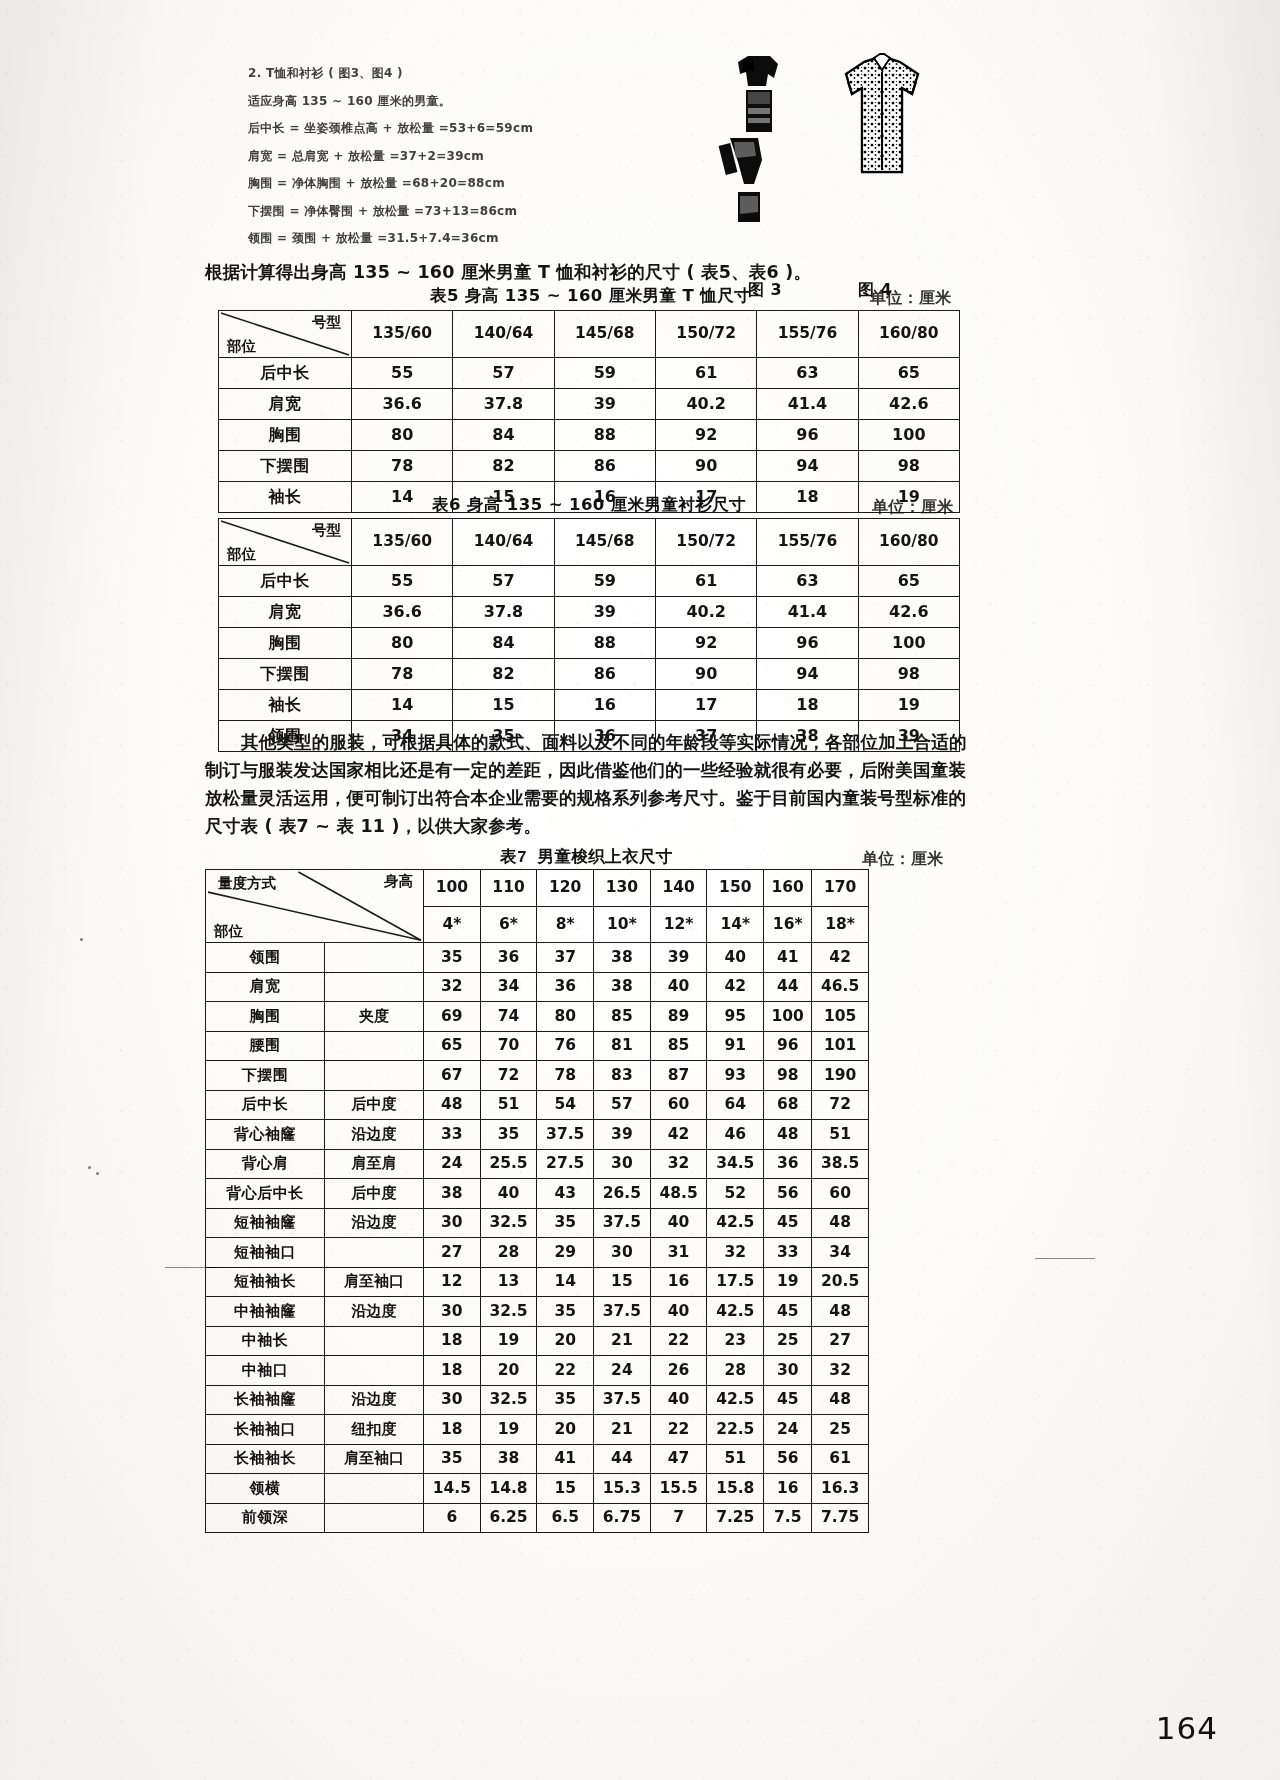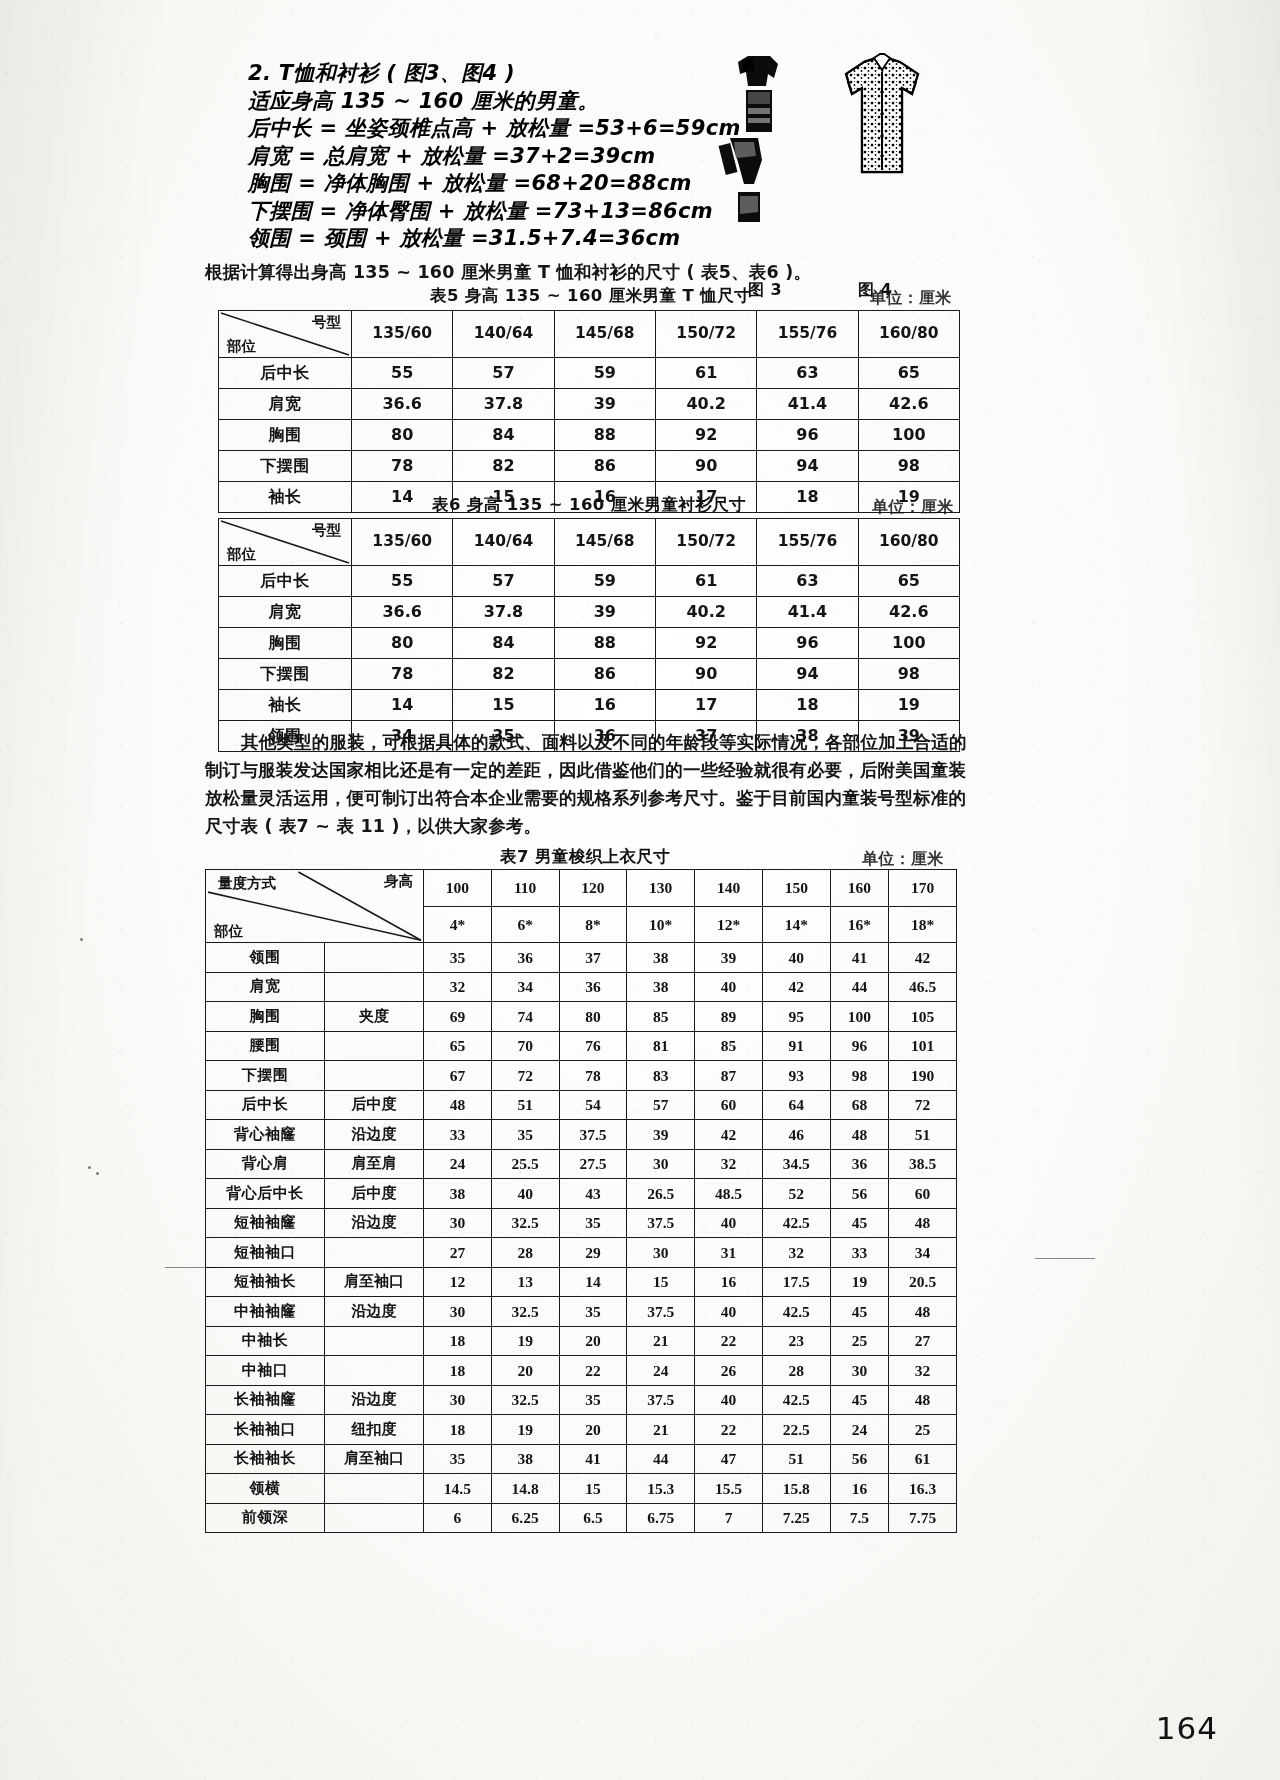--- a/index.html
+++ b/index.html
@@ -51,26 +51,25 @@
     width: 1280px;
     height: 1780px;
   }
 
   
   .intro {
     position: absolute;
     left: 248px;
     top: 60px;
     width: 470px;
-    font-size: 21px;
+    font-size: 12px;
     line-height: 27.5px;
     font-weight: 700;
     letter-spacing: .3px;
-    color: #000000;
-    font-style: italic;
+    color: #404040;
   }
   .intro div { white-space: nowrap; }
 
   
   .figures {
     position: absolute;
     left: 700px;
     top: 52px;
     width: 250px;
     height: 200px;
@@ -186,21 +185,21 @@
 
   
   #table5 { left: 218px; top: 310px; width: 742px; }
   #table5 td { height: 30px; }
   #table5 .corner { height: 46px; }
   #table6 { left: 218px; top: 518px; width: 742px; }
   #table6 td { height: 30px; }
   #table6 .corner { height: 46px; }
 
   
-  #table7 { left: 205px; top: 869px; width: 752px; font-family: Liberation Serif, serif; }
+  #table7 { left: 205px; top: 869px; width: 664px; }
   #table7 td { height: 28.5px; font-size: 15.5px; }
   #table7 .corner { height: 72px; }
   #table7 .rowlabel { font-size: 15px; }
   #table7 .method { font-size: 15px; }
 
   
   .pageno {
     position: absolute;
     right: 62px;
     bottom: 34px;
@@ -434,21 +433,21 @@
   </tbody>
     </table>
 
   <div class="para para-mid">
     <div class="indent">其他类型的服装，可根据具体的款式、面料以及不同的年龄段等实际情况，各部位加上合适的</div>
     <div>制订与服装发达国家相比还是有一定的差距，因此借鉴他们的一些经验就很有必要，后附美国童装</div>
     <div>放松量灵活运用，便可制订出符合本企业需要的规格系列参考尺寸。鉴于目前国内童装号型标准的</div>
     <div>尺寸表 ( 表7 ~ 表 11 )，以供大家参考。</div>
   </div>
 
-  <div class="tbl-cap" style="left:500px; top:846px;">表7  男童梭织上衣尺寸</div>
+  <div class="tbl-cap" style="left:500px; top:846px;font-family:Liberation Mono, monospace;">表7  男童梭织上衣尺寸</div>
   <div class="unit" style="left:862px; top:849px;">单位：厘米</div>
 
   <table class="doc" id="table7">
     <tbody>
         <tr>
       <td class="corner" rowspan="2" colspan="2" style="width:216px;">
         <svg class="diag" viewBox="0 0 216 72" preserveAspectRatio="none">
           <line x1="92" y1="2" x2="214" y2="70" stroke="#1a1a1a" stroke-width="1.6"></line>
           <line x1="2" y1="22" x2="214" y2="70" stroke="#1a1a1a" stroke-width="1.6"></line>
         </svg>

